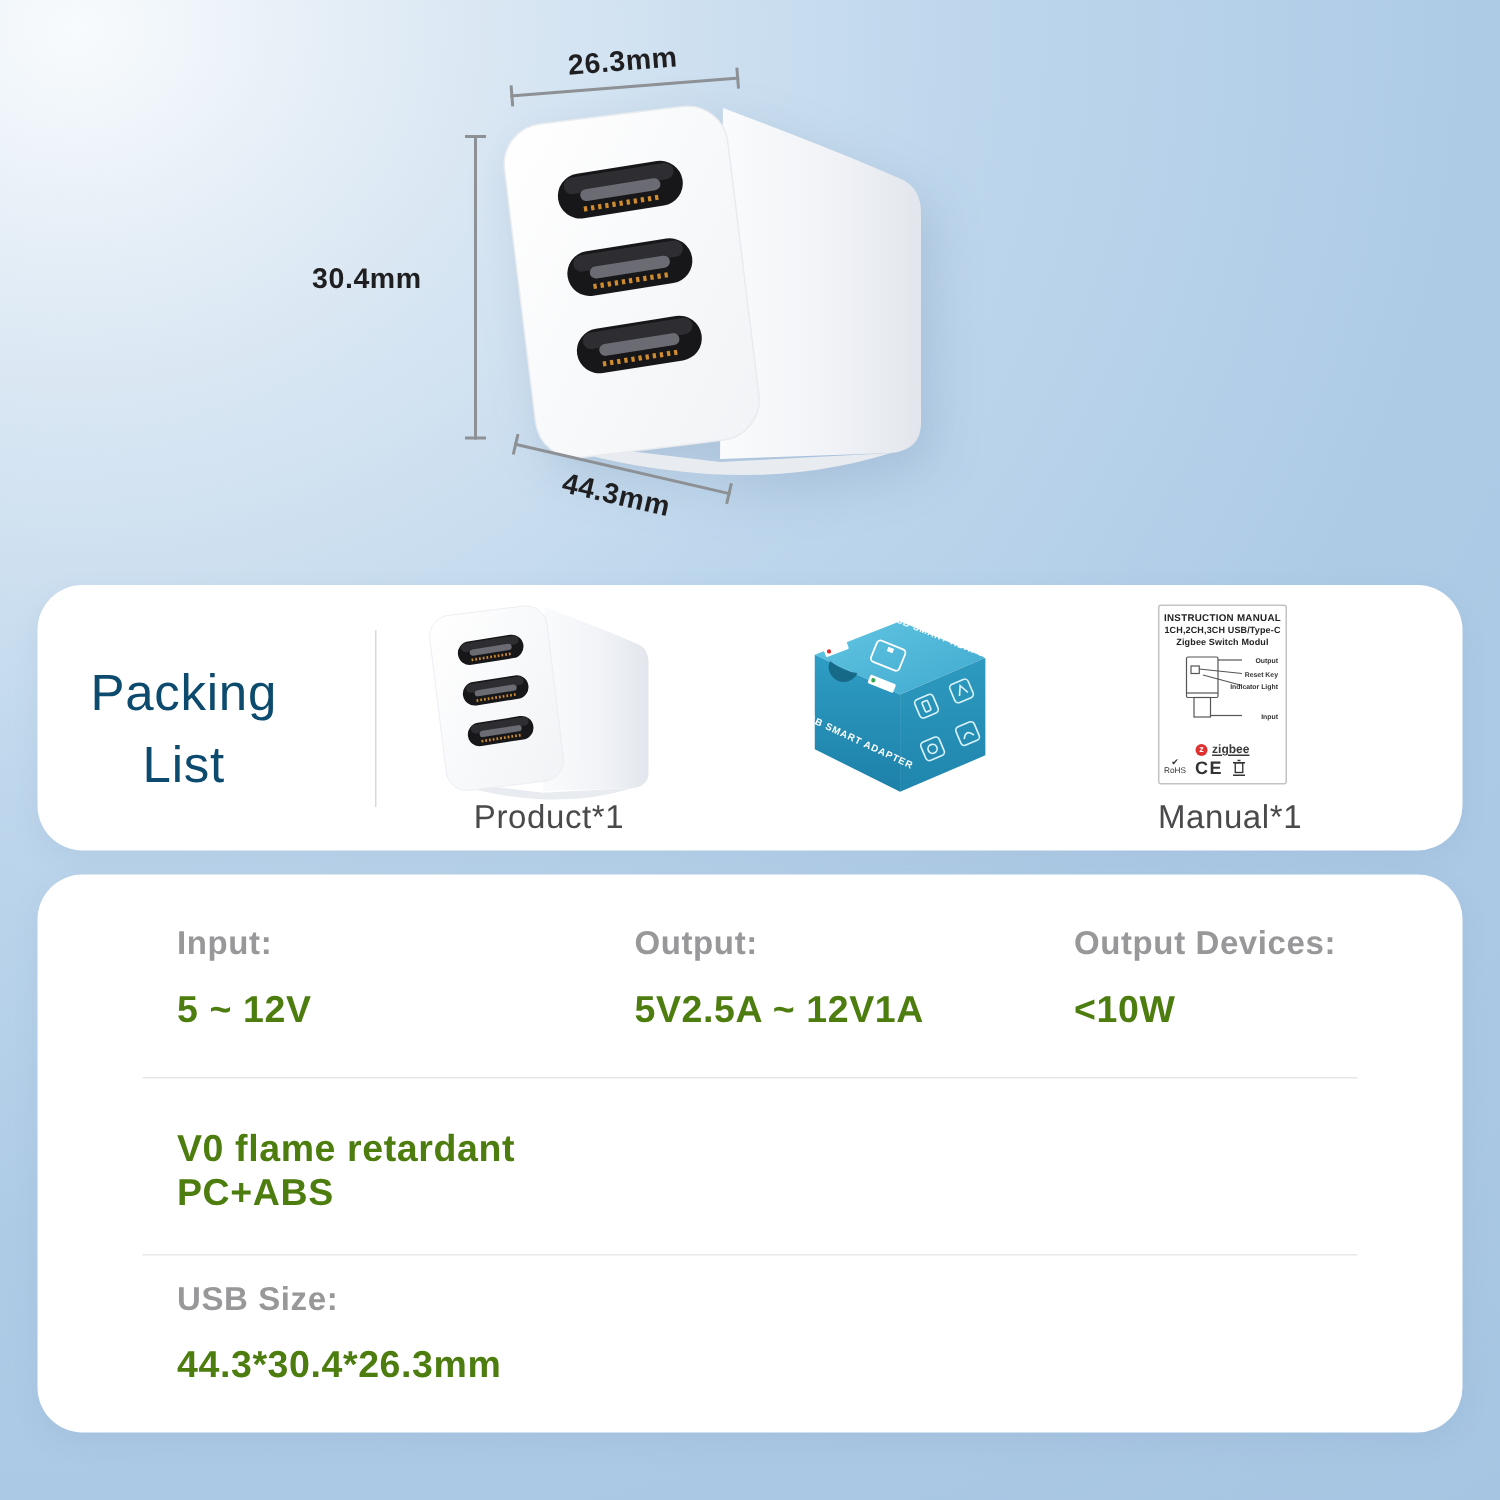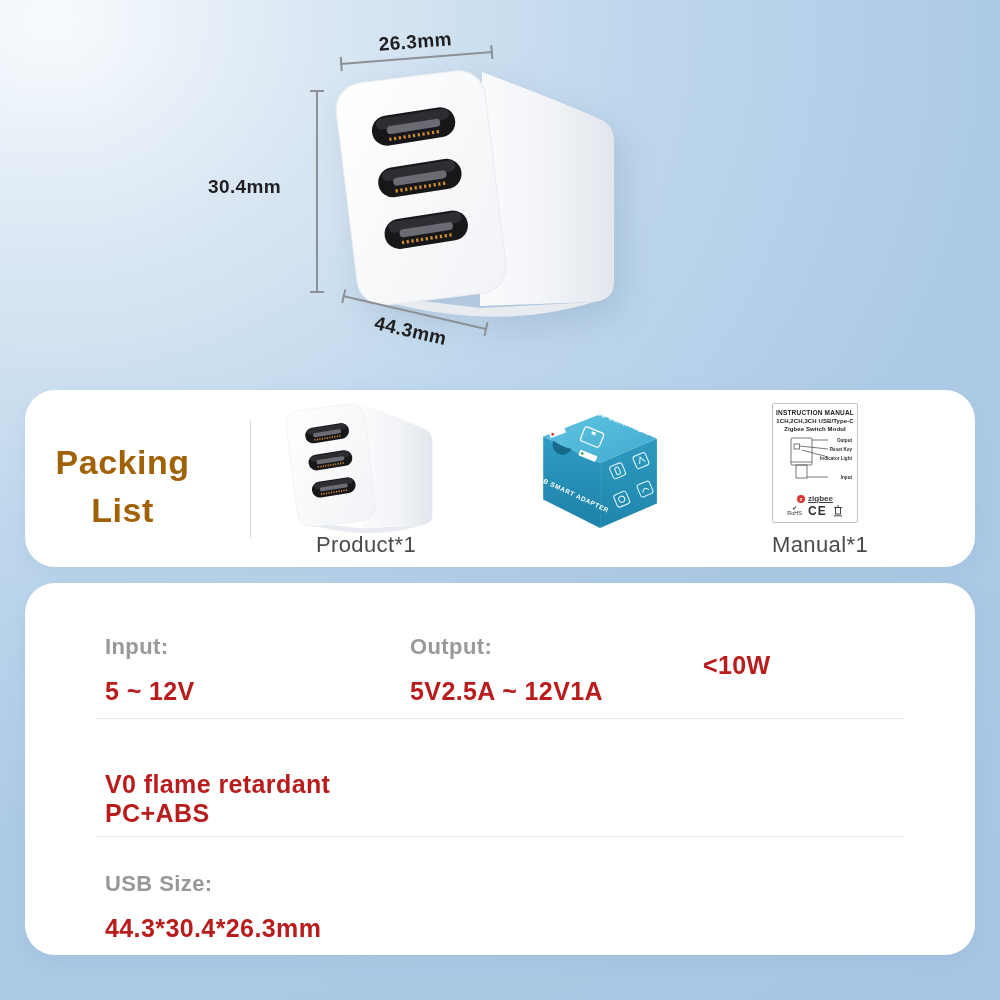--- a/index.html
+++ b/index.html
@@ -23,49 +23,49 @@
   .dim-bottom{position:absolute;left:343px;top:295px;width:148px;text-align:center;transform:rotate(13deg);transform-origin:left top;}
   .dim-bottom .dim-label{display:inline-block;margin-top:7px;}
   
   .hero-adapter{position:absolute;left:330px;top:48px;}
   .hero-adapter svg{filter:drop-shadow(8px 12px 16px rgba(70,100,140,.18));}
   
   .card{position:absolute;left:25px;width:950px;background:#fff;border-radius:30px;box-shadow:0 6px 18px rgba(100,130,170,.10);}
   .packing-card{top:390px;height:177px;}
   .spec-card{top:583px;height:372px;}
   .packing-title{position:absolute;left:0;top:48px;width:195px;text-align:center;
-    font-size:34px;font-weight:bold;color:#a16207;line-height:48px;letter-spacing:.5px;}
+    font-size:34px;font-weight:normal;color:#0c4a6e;line-height:48px;letter-spacing:.5px;}
   .packing-divider{position:absolute;left:225px;top:30px;width:1px;height:118px;background:#d9d9db;}
   .packing-item-label{position:absolute;top:142px;width:170px;text-align:center;
     font-size:22px;color:#4a4a4d;letter-spacing:.4px;}
   .lbl-product{left:256px;}
   .lbl-colorbox{left:500px;}
   .lbl-manual{left:710px;}
   .packing-product{position:absolute;left:258px;top:2px;}
   .packing-box{position:absolute;left:506px;top:16px;}
   
   .manual{position:absolute;left:747px;top:13px;width:86px;height:120px;background:#fff;
     border:1px solid #c3c3c5;border-radius:2px;box-sizing:border-box;padding:5px 3px 2px;text-align:center;}
   .manual-title{font-size:6.5px;font-weight:bold;color:#222;letter-spacing:.2px;}
   .manual-sub{font-size:6px;font-weight:bold;color:#222;margin-top:2px;letter-spacing:.1px;}
-  .manual-certs{display:flex;justify-content:center;align-items:center;gap:6px;margin-top:1px;}
+  .manual-certs{display:flex;align-items:center;gap:6px;margin-top:1px;}
   .rohs{display:inline-flex;flex-direction:column;align-items:center;font-size:5.5px;color:#333;line-height:5px;}
   .rohs .check{font-size:6px;}
   .ce{font-size:12px;color:#333;font-weight:bold;letter-spacing:1px;}
   .zigbee-row{display:flex;justify-content:center;align-items:center;gap:3px;margin-top:2px;}
   .zigbee-dot{width:8px;height:8px;border-radius:50%;background:#e03131;color:#fff;font-size:6px;font-weight:bold;
     display:inline-flex;align-items:center;justify-content:center;}
   .zigbee-word{font-size:8px;font-weight:bold;color:#3a3a3a;text-decoration:underline;}
   
-  .srow{position:absolute;left:80px;right:40px;display:grid;margin-top:18px;}
+  .srow{position:absolute;left:93px;right:40px;display:grid;}
   .srow1{top:33px;grid-template-columns:305px 293px auto;}
   .srow2{top:152px;grid-template-columns:305px auto;}
   .srow3{top:270px;grid-template-columns:auto;}
   .spec-label{font-size:22px;font-weight:bold;color:#98989b;letter-spacing:.4px;}
-  .spec-value{font-size:25px;font-weight:bold;color:#b91c1c;letter-spacing:.4px;margin-top:17px;}
+  .spec-value{font-size:25px;font-weight:bold;color:#4d7c0f;letter-spacing:.4px;margin-top:17px;}
   .spec-div{position:absolute;left:70px;right:70px;height:1px;background:#e7e7e9;}
   .spec-div1{top:135px;}
   .spec-div2{top:253px;}
 </style>
 </head>
 <body>
 
 <svg width="0" height="0" style="position:absolute" aria-hidden="true">
   <defs>
     <linearGradient id="gFront" x1="0" y1="0" x2="1" y2="1">
@@ -245,20 +245,21 @@
     <div class="srow srow1">
       <div>
         <div class="spec-label">Input:</div>
         <div class="spec-value">5 ~ 12V</div>
       </div>
       <div>
         <div class="spec-label">Output:</div>
         <div class="spec-value">5V2.5A ~ 12V1A</div>
       </div>
       <div>
+        <div class="spec-label">Output Devices:</div>
         <div class="spec-value">&lt;10W</div>
       </div>
     </div>
     <div class="spec-div spec-div1"></div>
 
     <div class="srow srow2">
       <div>
         <div class="spec-value">V0 flame retardant PC+ABS</div>
       </div>
     </div>

